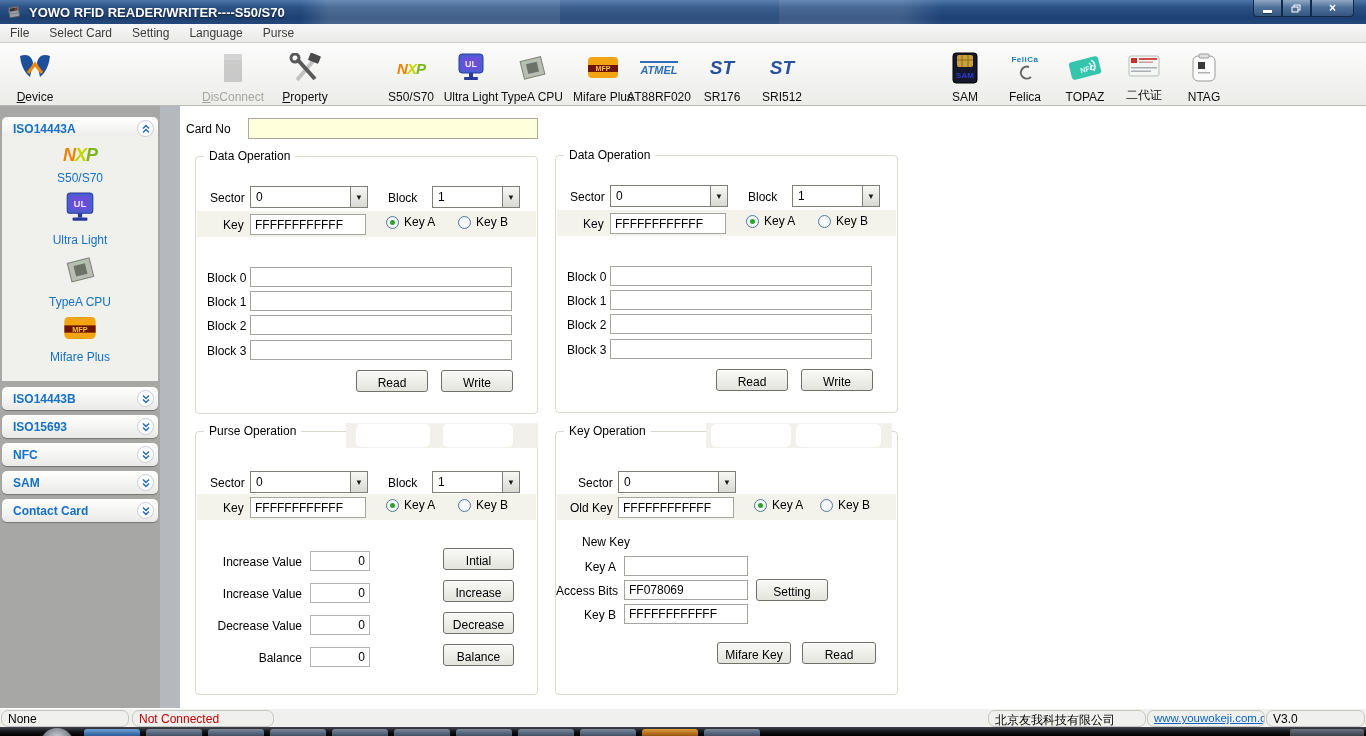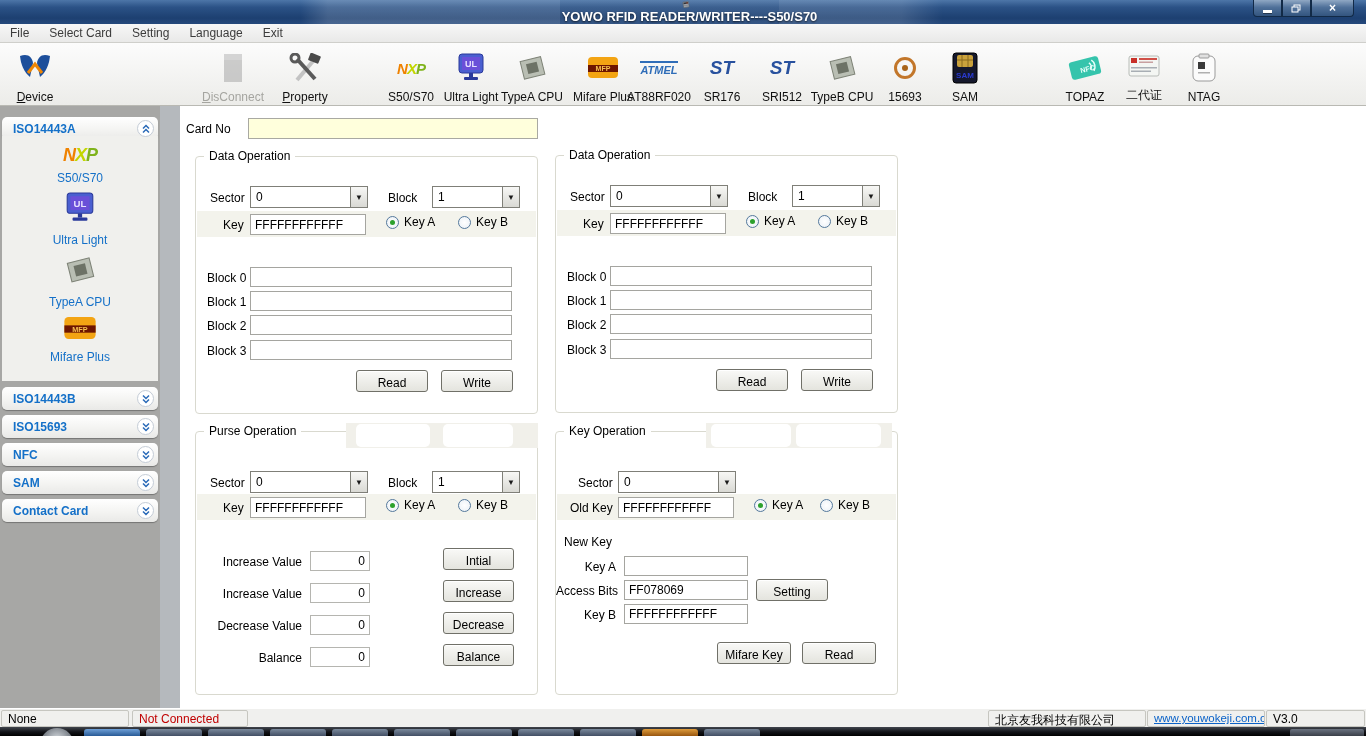--- a/index.html
+++ b/index.html
@@ -2,21 +2,21 @@
 <html><head>
 <meta charset="utf-8">
 <style>
   * { margin:0; padding:0; box-sizing:border-box; }
   html,body { width:1366px; height:736px; overflow:hidden; font-family:"Liberation Sans", sans-serif; }
   .screen { position:relative; width:1366px; height:736px; background:#fff; overflow:hidden; }
 
   
   .titlebar { position:absolute; top:0; left:0; right:0; height:24px;
     background:linear-gradient(180deg,#4d76a8 0%,#2b5286 30%,#1d4071 75%,#25497c 100%);
-    display:flex; align-items:center; padding-left:6px;flex-direction:column; }
+    display:flex; align-items:center; padding-left:6px; }
   .titlebar .glass { position:absolute; inset:0;
     background:linear-gradient(90deg, rgba(255,255,255,0) 0 22%, rgba(255,255,255,.16) 24% 41%, rgba(255,255,255,.08) 41% 57%, rgba(255,255,255,.14) 57% 66%, rgba(255,255,255,0) 69%); }
   .title-text { position:relative; color:#fff; font-size:13px; font-weight:bold; margin-left:7px; text-shadow:0 1px 2px rgba(0,0,0,.65); }
   .winbtns { position:absolute; top:0; right:12px; display:flex; z-index:3; }
   .winbtn { width:29px; height:17px; background:linear-gradient(#90a8c4,#50719a 45%,#33557f);
     border:1px solid #122a47; border-top:none; display:flex; align-items:center; justify-content:center; color:#fff; }
   .winbtn:first-child { border-radius:0 0 0 4px; }
   .winbtn.close { width:43px; border-radius:0 0 4px 0; font-size:12px; font-weight:bold; }
   .glyph-min { width:9px; height:3px; background:#fff; margin-top:6px; box-shadow:0 1px 0 rgba(0,0,0,.4); }
 
@@ -74,21 +74,21 @@
     background:linear-gradient(#f9f9f7,#e4e4de); box-shadow:inset 0 1px 0 #fff;
     font-size:12px; font-family:"Liberation Sans",sans-serif; color:#000; text-align:center; padding-top:3px; }
   .radio-wrap { position:absolute; display:flex; align-items:center; gap:5px; font-size:12px; height:14px; }
   .radio { width:13px; height:13px; border-radius:50%; border:1px solid #55799c; background:radial-gradient(#ffffff,#e9eff5); position:relative; flex:0 0 auto; }
   .radio.checked::after { content:""; position:absolute; inset:3px; border-radius:50%; background:#2da12d; }
   .ghost-strip { position:absolute; background:#f1f0ea; }
   .ghost-rect { position:absolute; top:1px; height:23px; background:#fff; border-radius:5px; }
 
   
   .statusbar { position:absolute; left:0; top:708px; right:0; height:19px; background:#f0f0ee; border-top:1px solid #fff; font-size:12px; }
-  .sb-panel { position:absolute; top:1px; height:17px; border:1px solid #c6c6c0; border-radius:2px; background:#f0f0ee; padding:1px 6px; white-space:nowrap; overflow:hidden; }
+  .sb-panel { position:absolute; top:1px; height:17px; border:1px solid #c6c6c0; border-radius:7px; background:#f0f0ee; padding:1px 6px; white-space:nowrap; overflow:hidden; }
   .sb-red { color:#c00000; }
   .sb-link { color:#0a62c8; text-decoration:underline; font-size:11.5px; }
 
   
   .taskbar { position:absolute; left:0; top:727px; right:0; height:9px; background:linear-gradient(#41454d,#121318 55%,#000); }
   .orb { position:absolute; left:40px; top:1px; width:34px; height:34px; border-radius:50%;
     background:radial-gradient(circle at 50% 35%, #d9dee3, #70767e 55%, #2a2d31 90%); }
   .tb-btn { position:absolute; top:2px; height:7px; width:56px; border-radius:3px 3px 0 0;
     background:linear-gradient(#7e8ea1,#46536a); opacity:.95; }
   .tb-btn.active { background:linear-gradient(#72a6e0,#2a5f9e); }
@@ -125,21 +125,21 @@
           <span>×</span>
         </div>
     </div>
   </div>
 
   <div class="menubar">
     <span class="menu-item">File</span>
     <span class="menu-item">Select Card</span>
     <span class="menu-item">Setting</span>
     <span class="menu-item">Language</span>
-    <span class="menu-item">Exit</span>
+    <span class="menu-item">Purse</span>
   </div>
 
   <div class="toolbar">
 
     <div class="tb-item grp1" style="left:0px">
       <span class="tb-icon">
         <svg width="36" height="30" viewBox="0 0 36 30">
           <path d="M3,3 C11,0 15,4 16,10 L13,24 C7,19 4,12 3,3 Z" fill="#1d4f9b"></path>
           <path d="M33,3 C25,0 21,4 20,10 L23,24 C29,19 32,12 33,3 Z" fill="#1d4f9b"></path>
           <path d="M11,20 L18,11 L25,20" stroke="#f08705" stroke-width="3" fill="none"></path>
@@ -240,51 +240,45 @@
 
     <div class="tb-item" style="left:747px">
       <span class="tb-icon">
         <svg width="36" height="24" viewBox="0 0 36 24">
           <text x="18" y="18" font-size="19" font-weight="bold" font-style="italic" fill="#28519e" text-anchor="middle" font-family="Liberation Sans, sans-serif">ST</text>
         </svg>
         </span>
       <span class="tb-label">SRI512</span>
     </div>
 
-    <div class="tb-item" style="left:807px">
-      <span class="tb-icon">
-        <svg width="34" height="30" viewBox="0 0 34 30">
-          <g transform="rotate(-14 17 15)">
-            <rect x="7" y="6" width="21" height="18" fill="#b9beb3" stroke="#7e8377"></rect>
-            <rect x="12" y="10" width="11" height="10" fill="#6d7266"></rect>
-          </g>
-        </svg>
-        </span>
-      <span class="tb-label">TypeB CPU</span>
-    </div>
-
-    <div class="tb-item" style="left:870px">
-      <span class="tb-icon">
-          <span class="coil"></span>
-        </span>
-      <span class="tb-label">15693</span>
-    </div>
+
 
     <div class="tb-item" style="left:930px">
       <span class="tb-icon">
         <svg width="26" height="32" viewBox="0 0 26 32">
           <rect x="1" y="1" width="24" height="30" rx="3" fill="#15182c" stroke="#000"></rect>
           <rect x="5" y="3" width="16" height="12" rx="2" fill="#caa23c"></rect>
           <path d="M5,8 h16 M10,3 v12 M16,3 v12" stroke="#8a6a1e" fill="none"></path>
           <text x="13" y="26" font-size="8" font-weight="bold" fill="#2a3ad0" text-anchor="middle" font-family="Liberation Sans, sans-serif">SAM</text>
         </svg>
         </span>
       <span class="tb-label">SAM</span>
     </div>
 
+    <div class="tb-item" style="left:990px">
+      <span class="tb-icon">
+        <span class="felica">
+            <span class="felica-word">FeliCa</span>
+          <svg width="22" height="18" viewBox="0 0 22 18">
+            <path d="M15,3 a6,6 0 1 0 2,10" fill="none" stroke="#666" stroke-width="2"></path>
+          </svg>
+          </span>
+        </span>
+      <span class="tb-label">Felica</span>
+    </div>
 
     <div class="tb-item" style="left:1050px">
       <span class="tb-icon">
         <svg width="38" height="30" viewBox="0 0 38 30">
           <g transform="rotate(-14 19 15)">
             <rect x="4" y="6" width="30" height="18" rx="3" fill="#35c4ac"></rect>
             <text x="14" y="19" font-size="7" fill="#eafffb" font-weight="bold" font-family="Liberation Sans, sans-serif">NFC</text>
             <path d="M24,11 a5,5 0 0 1 0,7 M27,9 a8,8 0 0 1 0,11" stroke="#eafffb" fill="none" stroke-width="1.5"></path>
           </g>
         </svg>
@@ -551,42 +545,42 @@
         <input class="tfield" style="left: 62px; top: 65px; width: 116px;" value="FFFFFFFFFFFF">
         <span class="radio-wrap" style="left:198px;top:66px">
           <span class="radio checked"></span>
           <span>Key A</span>
         </span>
         <span class="radio-wrap" style="left:264px;top:66px">
           <span class="radio"></span>
           <span>Key B</span>
         </span>
 
-        <span class="lbl" style="left:8px;top:103px">New Key</span>
+        <span class="lbl" style="left:26px;top:103px">New Key</span>
 
         <span class="lbl" style="left:0;top:128px;width:60px;text-align:right">Key A</span>
         <input class="tfield" style="left: 68px; top: 124px; width: 124px; height: 20px;" value="">
 
         <span class="lbl" style="left:0;top:152px;width:60px;text-align:right">Access Bits</span>
         <input class="tfield" style="left: 68px; top: 148px; width: 124px; height: 20px;" value="FF078069">
         <button class="btn" style="left:200px;top:147px;width:72px">Setting</button>
 
         <span class="lbl" style="left:0;top:176px;width:60px;text-align:right">Key B</span>
         <input class="tfield" style="left: 68px; top: 172px; width: 124px; height: 20px;" value="FFFFFFFFFFFF">
 
         <button class="btn" style="left:161px;top:210px;width:74px">Mifare Key</button>
         <button class="btn" style="left:246px;top:210px;width:74px">Read</button>
       </div>
 
     </div>
   </div>
 
   <div class="statusbar">
     <span class="sb-panel" style="left:1px;width:128px">None</span>
-    <span class="sb-panel sb-red" style="left:132px;width:116px">Not Connected</span>
+    <span class="sb-panel sb-red" style="left:132px;width:142px">Not Connected</span>
     <span class="sb-panel" style="left:988px;width:158px">北京友我科技有限公司</span>
     <span class="sb-panel sb-link" style="left:1147px;width:118px">www.youwokeji.com.cn</span>
     <span class="sb-panel" style="left:1266px;width:99px">V3.0</span>
   </div>
 
   <div class="taskbar">
     <div class="orb"></div>
     <div class="tb-btn active" style="left:84px"></div>
     <div class="tb-btn" style="left:146px"></div>
     <div class="tb-btn" style="left:208px"></div>

